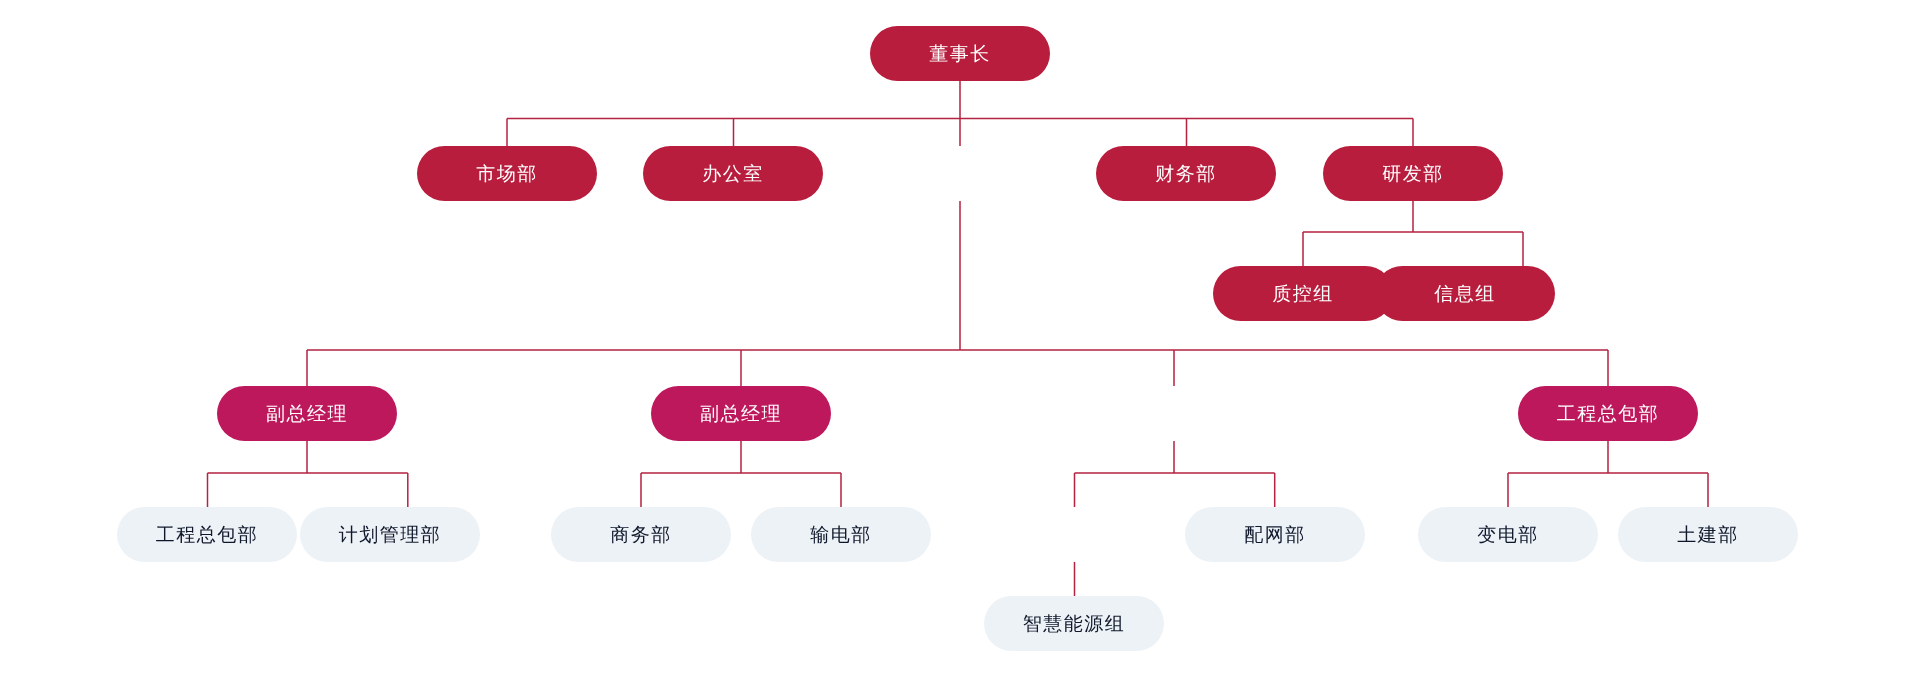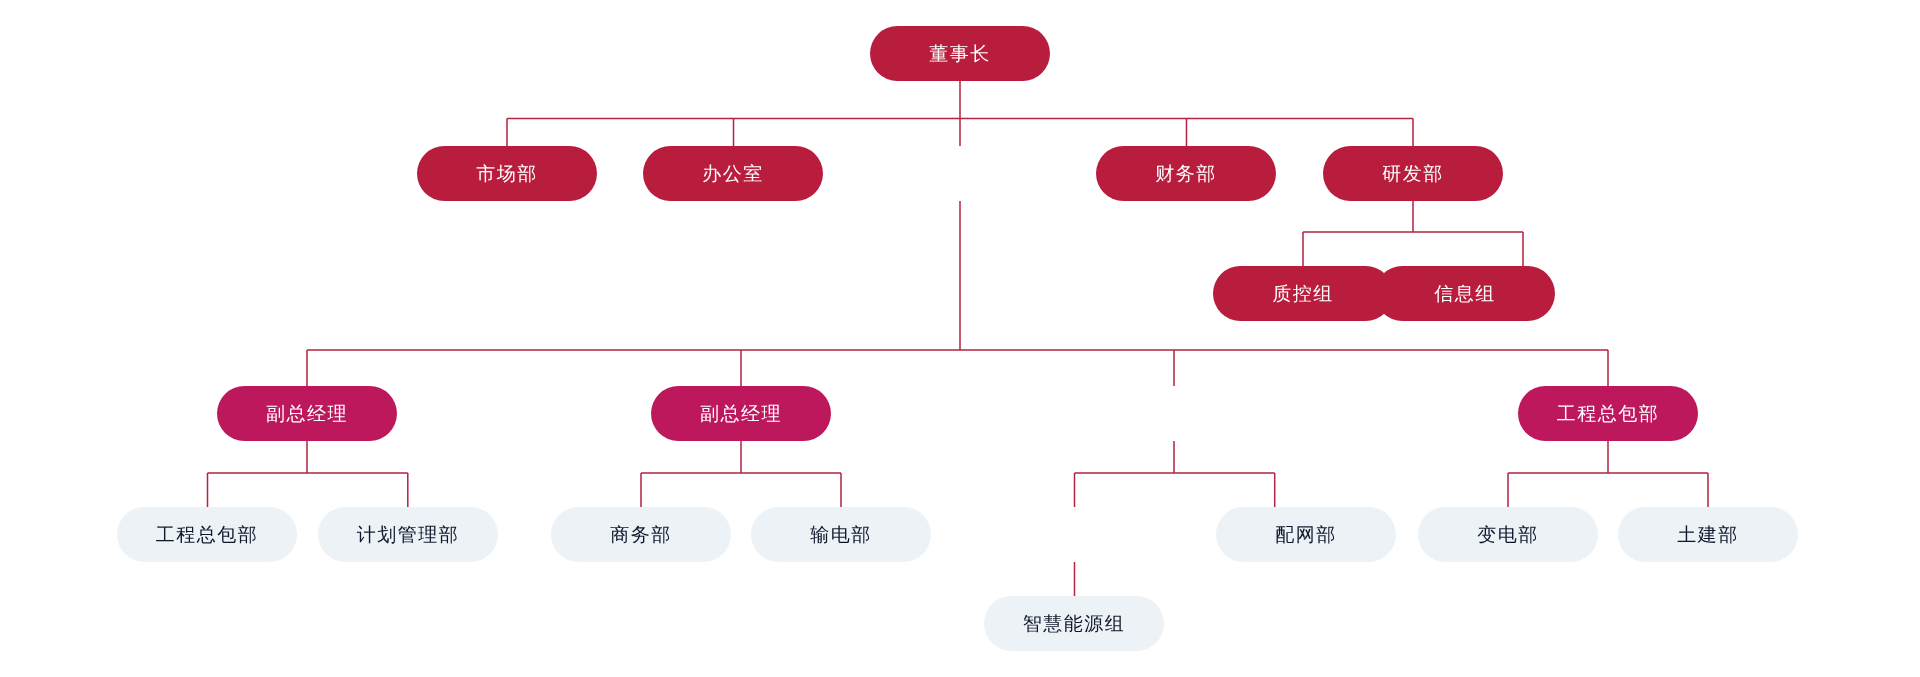--- a/index.html
+++ b/index.html
@@ -79,22 +79,22 @@
   <div class="node tier-executive" style="left:1323px; top:146px">研发部</div>
 
   <div class="node tier-executive" style="left:1213px; top:266px">质控组</div>
   <div class="node tier-executive" style="left:1375px; top:266px">信息组</div>
 
   <div class="node tier-management" style="left:217px; top:386px">副总经理</div>
   <div class="node tier-management" style="left:651px; top:386px">副总经理</div>
   <div class="node tier-management" style="left:1518px; top:386px">工程总包部</div>
 
   <div class="node tier-department" style="left:117px; top:507px">工程总包部</div>
-  <div class="node tier-department" style="left:318px; top:507px">计划管理部</div>
+  <div class="node tier-department" style="left:300px; top:507px">计划管理部</div>
   <div class="node tier-department" style="left:551px; top:507px">商务部</div>
   <div class="node tier-department" style="left:751px; top:507px">输电部</div>
-  <div class="node tier-department" style="left:1216px; top:507px">配网部</div>
+  <div class="node tier-department" style="left:1185px; top:507px">配网部</div>
   <div class="node tier-department" style="left:1418px; top:507px">变电部</div>
   <div class="node tier-department" style="left:1618px; top:507px">土建部</div>
 
   <div class="node tier-department" style="left:984px; top:596px">智慧能源组</div>
 
 </div>
 
 </body></html>

